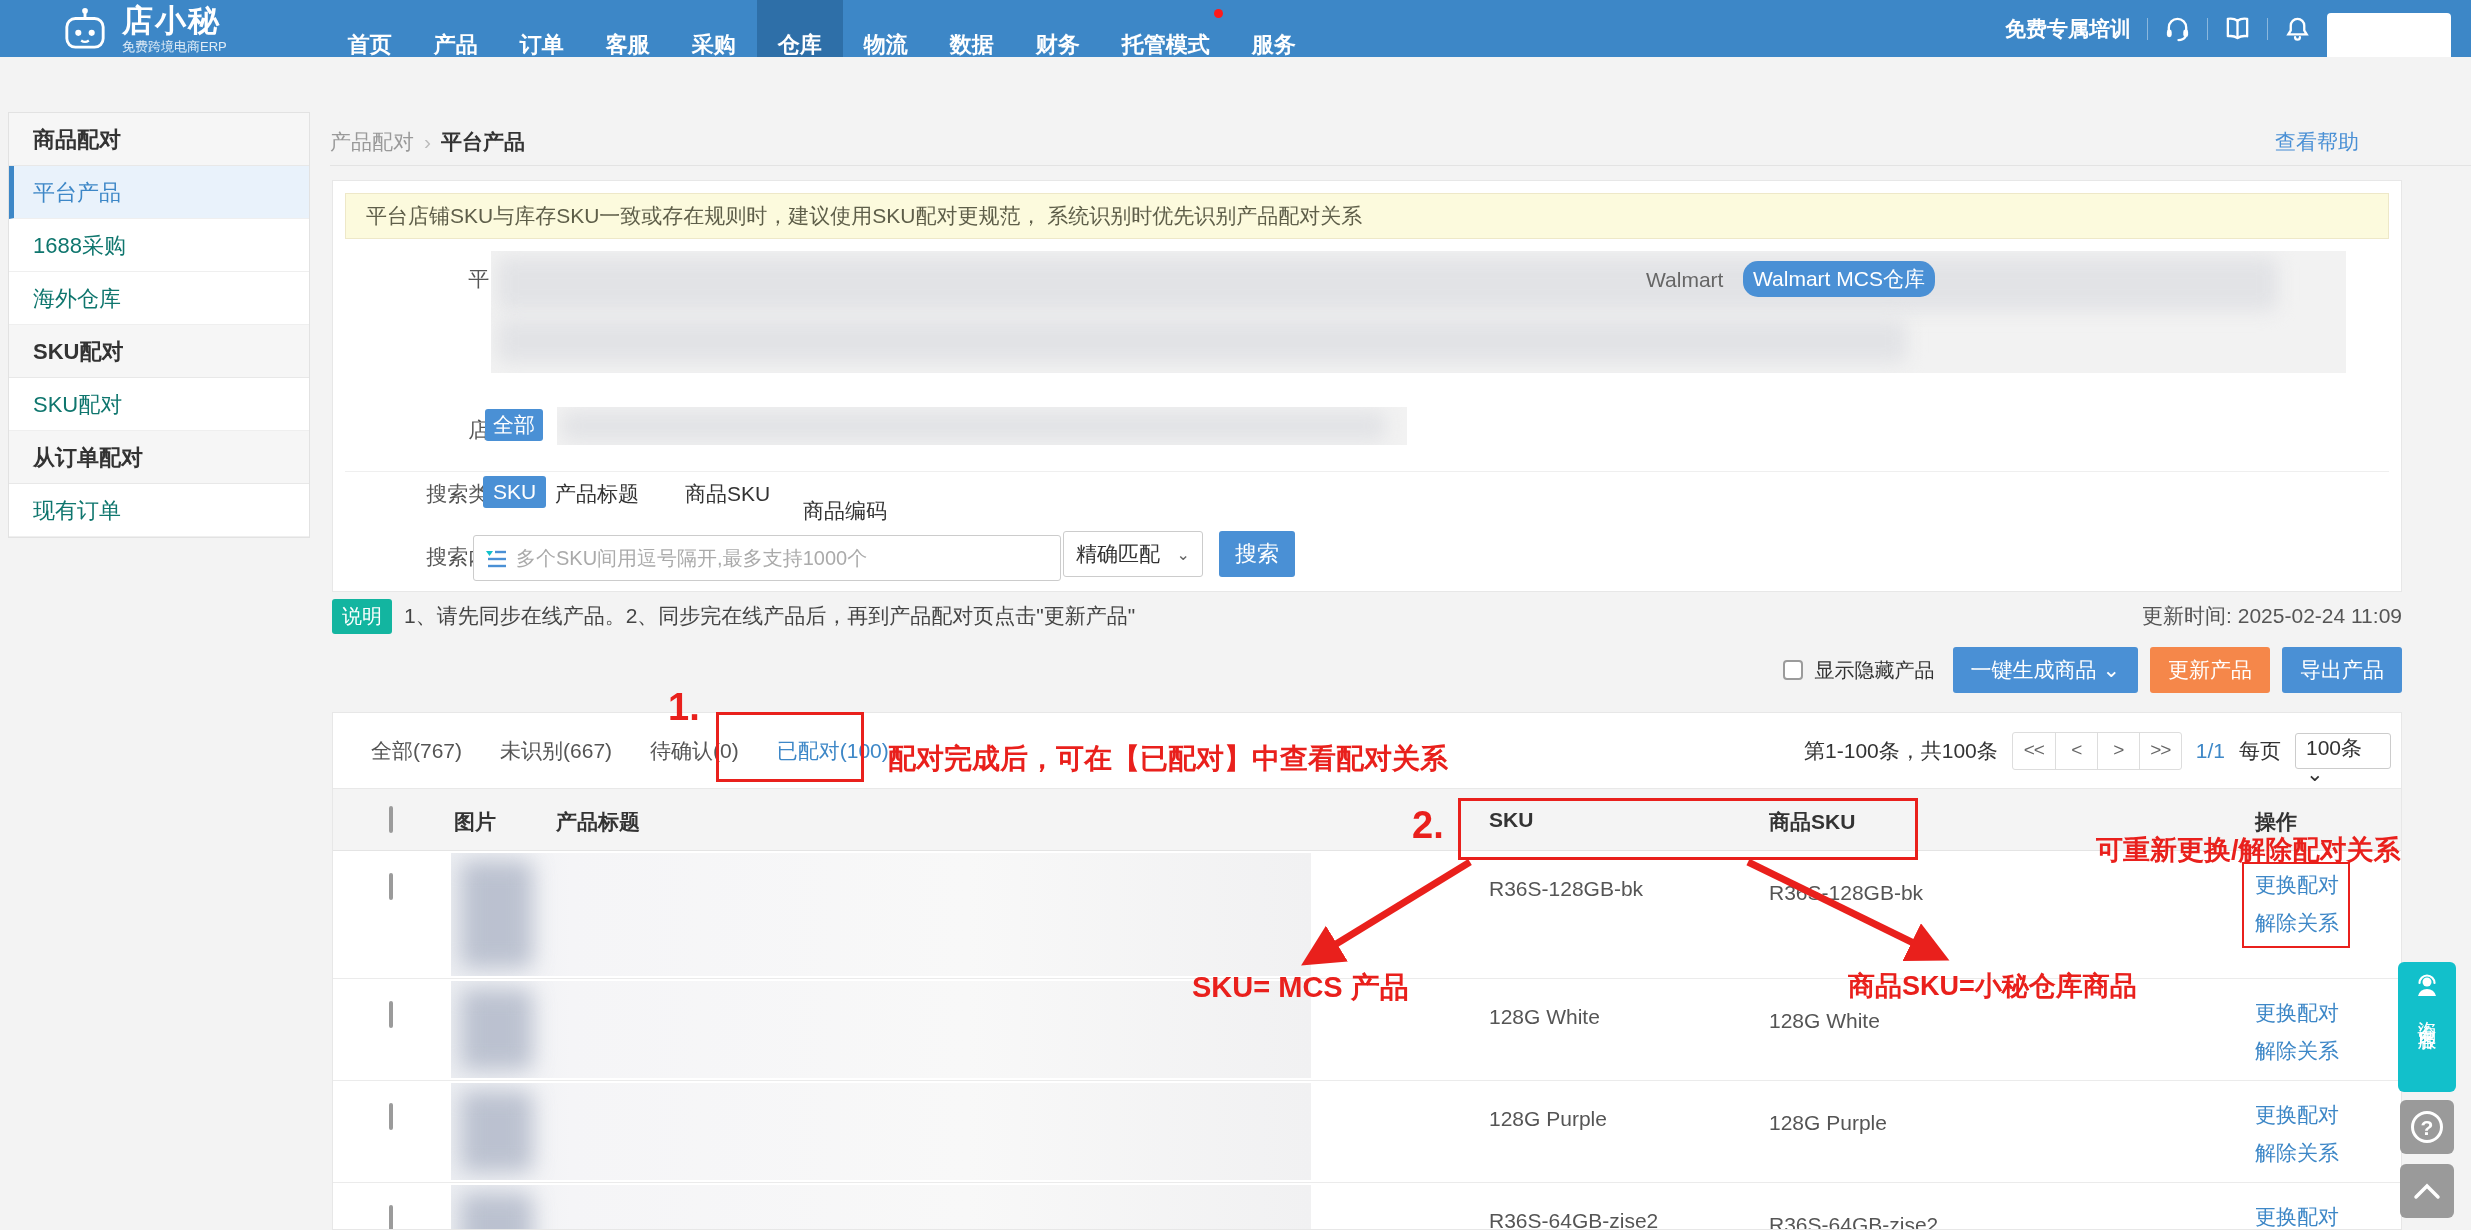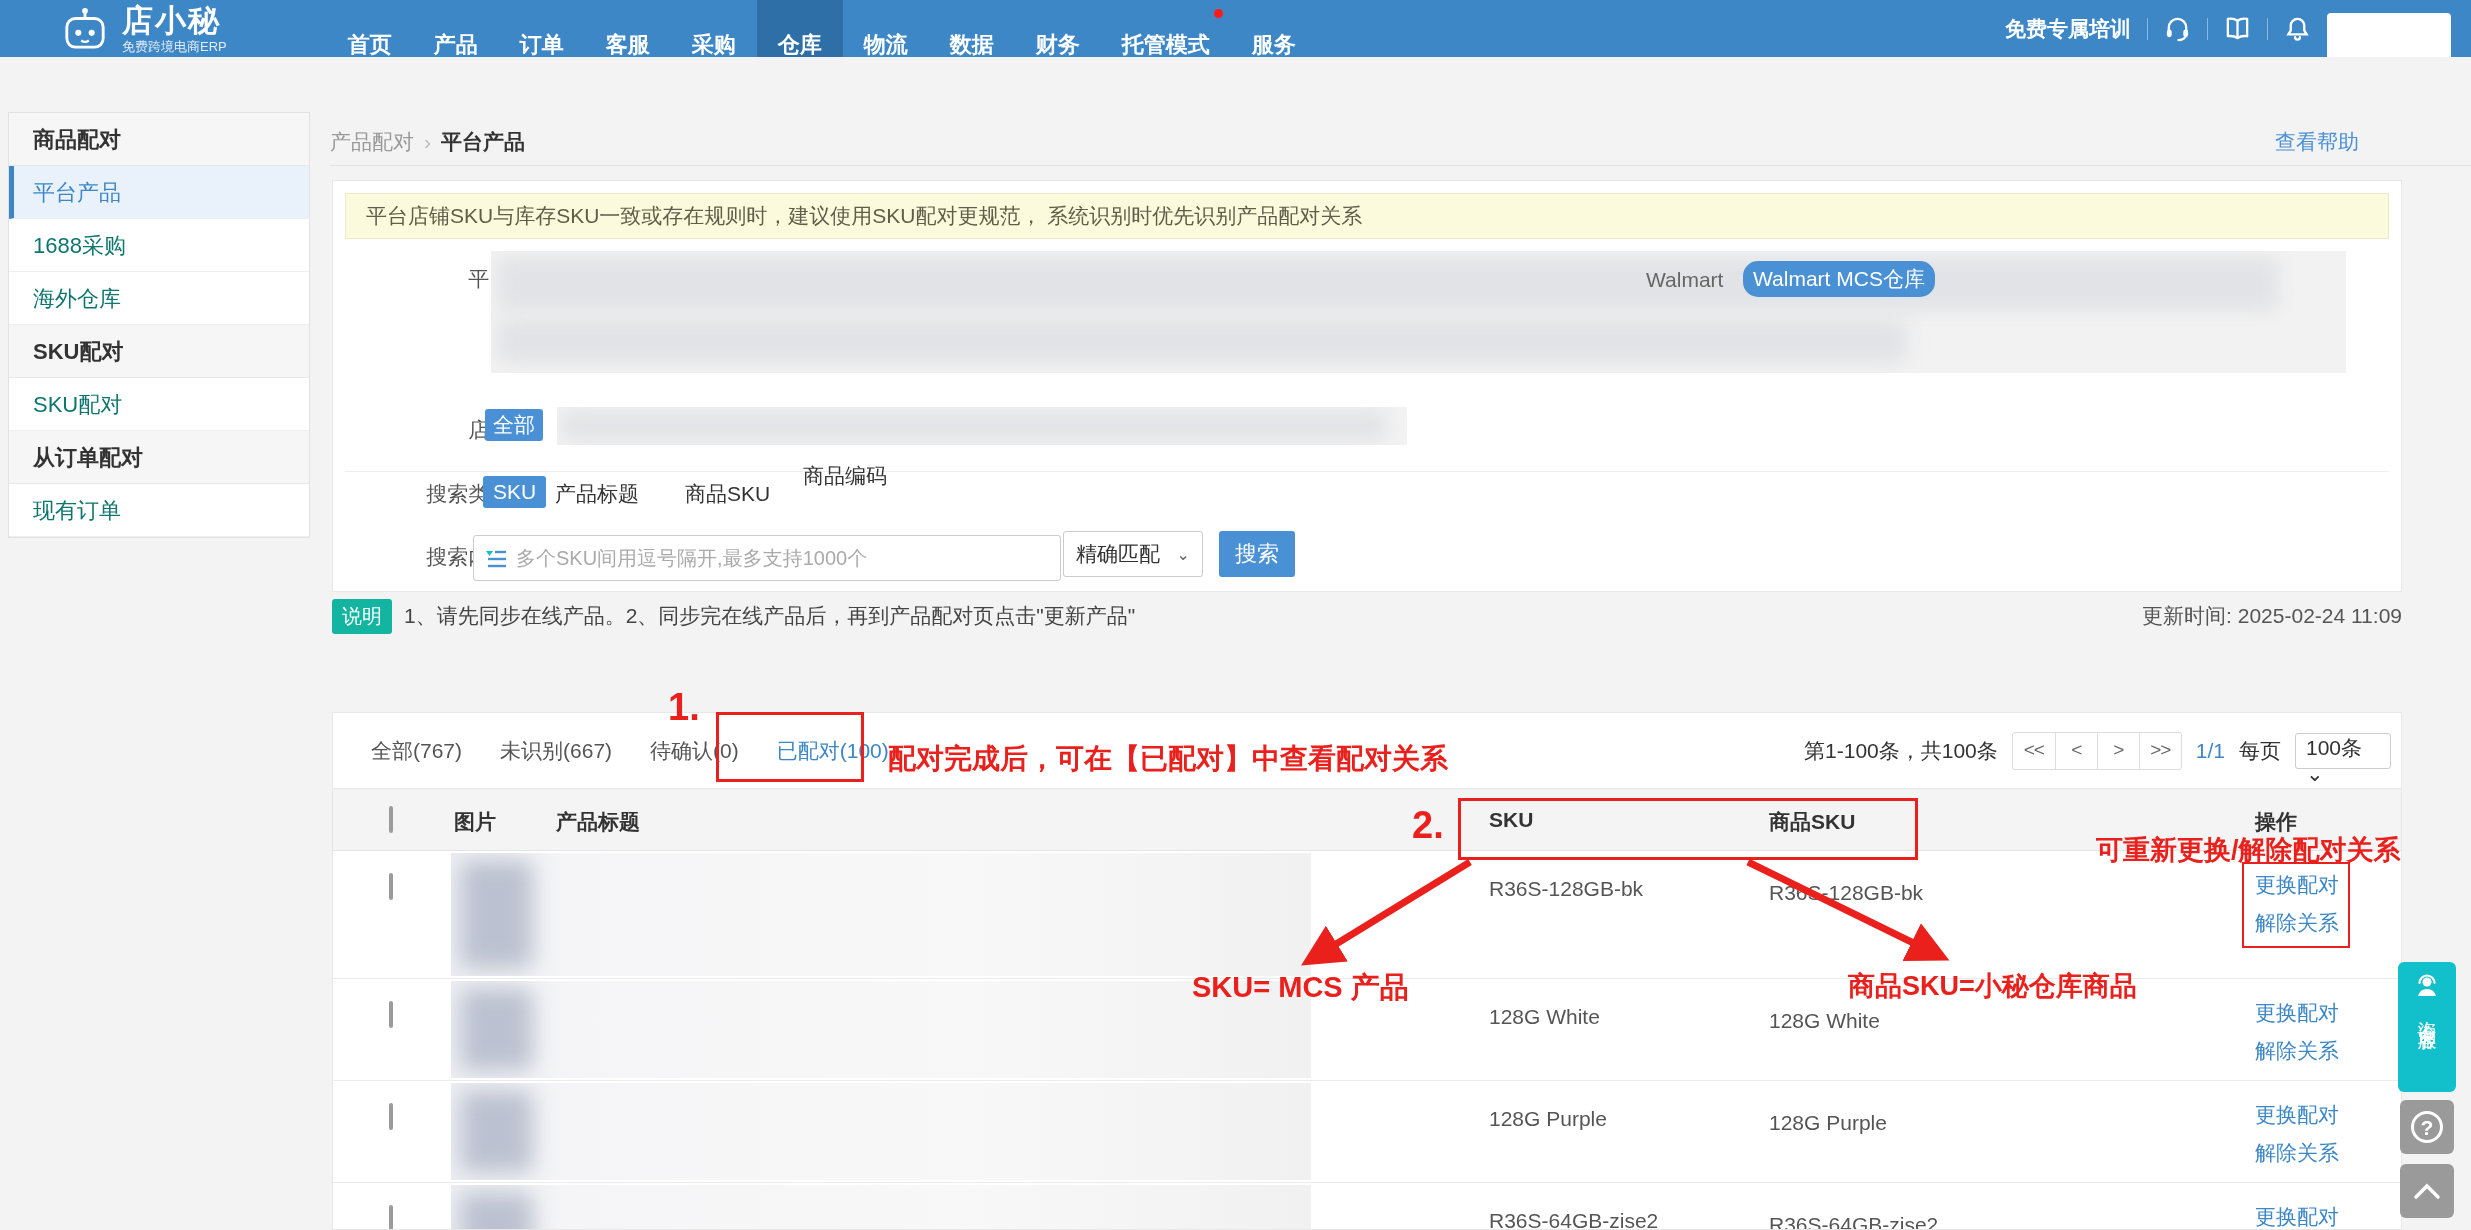--- a/index.html
+++ b/index.html
@@ -245,21 +245,21 @@
     <div class="blurfield" style="left:224px; top:226px; width:850px; height:38px;">
       <div class="b1" style="left:4px; top:4px; width:97%; height:30px;"></div>
     </div>
 
     <div class="p1-divider"></div>
 
     <div class="flabel" style="left:20px; top:299px; width:118px;">搜索类型:</div>
     <span class="stype sel" style="left:150px; top:295px;">SKU</span>
     <span class="stype" style="left:222px; top:299px;">产品标题</span>
     <span class="stype" style="left:352px; top:299px;">商品SKU</span>
-    <span class="stype" style="left:470px; top:281px;">商品编码</span>
+    <span class="stype" style="left:470px; top:316px;">商品编码</span>
 
     <div class="flabel" style="left:20px; top:362px; width:118px;">搜索内容:</div>
     <div class="search-input">
       <svg viewBox="0 0 24 24" fill="none">
         <polygon points="2,5 9,5 5.5,10" fill="#12c0cb"></polygon>
         <line x1="11" y1="6" x2="22" y2="6" stroke="#4a90d5" stroke-width="2.4"></line>
         <line x1="4" y1="13" x2="22" y2="13" stroke="#4a90d5" stroke-width="2.4"></line>
         <line x1="4" y1="20" x2="22" y2="20" stroke="#4a90d5" stroke-width="2.4"></line>
       </svg>
       <input type="text" placeholder="多个SKU间用逗号隔开,最多支持1000个" style="">
@@ -270,20 +270,27 @@
     </div>
     <button class="btn-search">搜索</button>
   </div>
 
   <div class="instr">
     <span class="instr-badge">说明</span>
     <span class="instr-text">1、请先同步在线产品。2、同步完在线产品后，再到产品配对页点击"更新产品"</span>
     <span class="instr-time">更新时间: 2025-02-24 11:09</span>
   </div>
 
+  <div class="toolbar">
+    <span class="cbx"></span>
+    <span class="toolbar-cbx-label">显示隐藏产品</span>
+    <button class="btn btn-blue">一键生成商品 ⌄</button>
+    <button class="btn btn-orange">更新产品</button>
+    <button class="btn btn-blue">导出产品</button>
+  </div>
 
   <div class="panel2">
     <div class="tabsrow">
       <span class="tab">全部(767)</span>
       <span class="tab">未识别(667)</span>
       <span class="tab">待确认(0)</span>
       <span class="tab active">已配对(100)</span>
       <div class="pager">
         <span class="pager-summary">第1-100条，共100条</span>
         <div class="pager-group">

